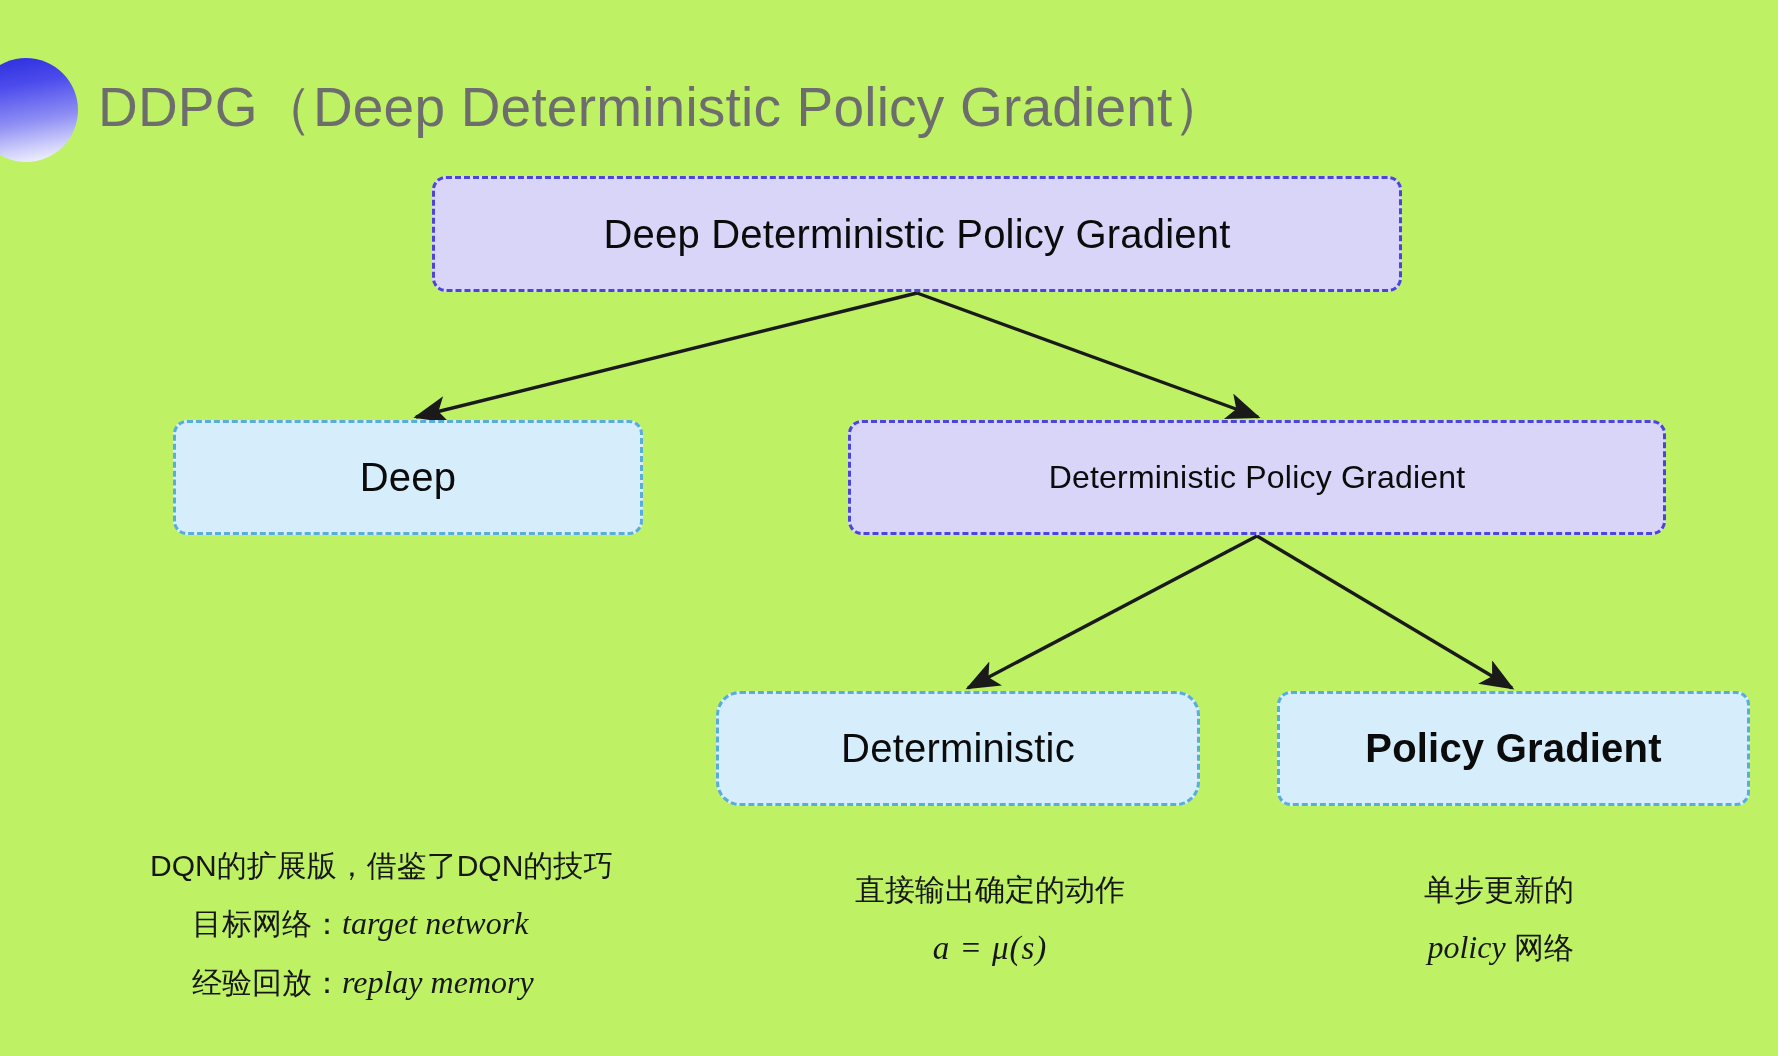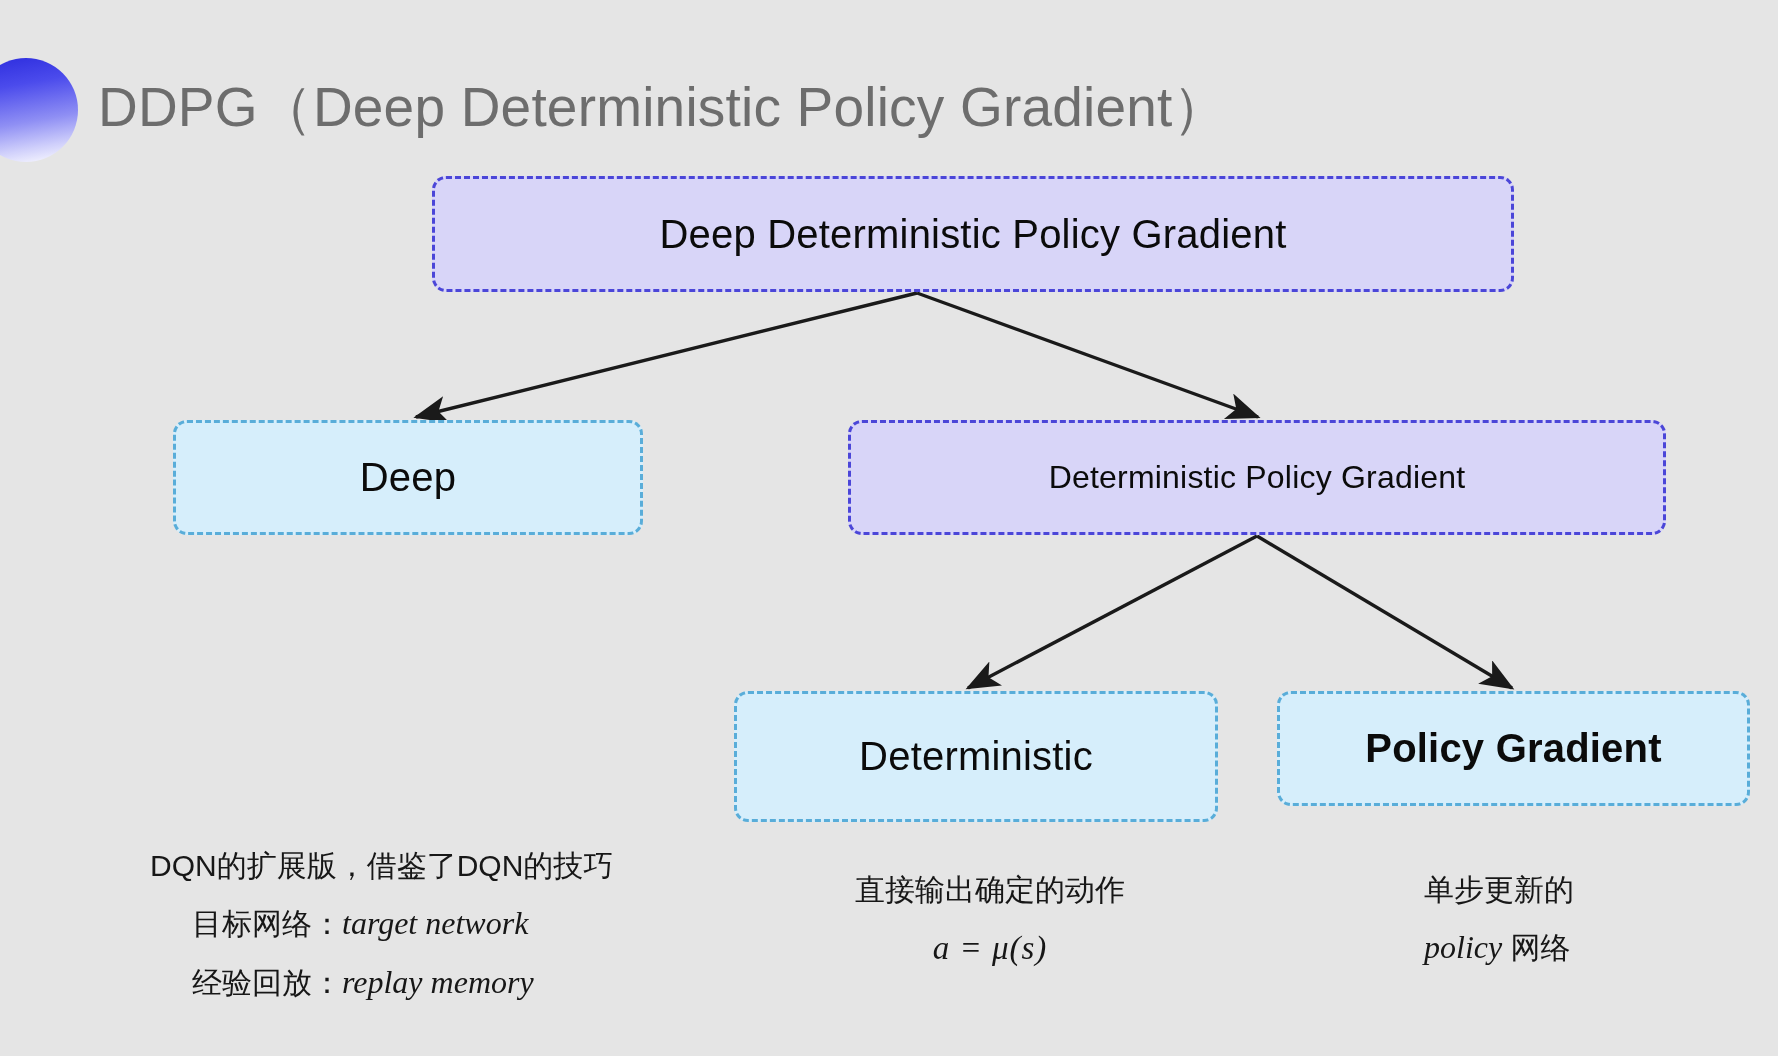--- a/index.html
+++ b/index.html
@@ -8,21 +8,21 @@
     padding: 0;
     background: #ffffff;
   }
   body {
     font-family: "Liberation Sans", sans-serif;
   }
   #slide {
     position: relative;
     width: 1778px;
     height: 1056px;
-    background: #e5e5e5;
+    background: #bef264;
     overflow: hidden;
   }
 
   
   #title-bullet {
     position: absolute;
     left: -26px;
     top: 58px;
     width: 104px;
     height: 104px;
@@ -54,24 +54,24 @@
   }
   .node-purple {
     background: #d8d5f8;
     border: 3px dashed #4b46d8;
   }
   .node-blue {
     background: #d6eefb;
     border: 3px dashed #59add9;
   }
 
-  #node-root   { left: 432px; top: 176px;  width: 1082px; height: 116px; font-size: 40px; }
+  #node-root   { left: 432px; top: 176px;  width: 970px; height: 116px; font-size: 40px; }
   #node-deep   { left: 173px; top: 420px;  width: 470px; height: 115px; font-size: 40px; }
   #node-dpg    { left: 848px; top: 420px;  width: 818px; height: 115px; font-size: 32px; }
-  #node-det    { left: 734px; top: 691px;  width: 484px; height: 131px; font-size: 40px; }
+  #node-det    { left: 716px; top: 691px;  width: 484px; height: 115px; font-size: 40px; border-radius: 24px; }
   #node-pg     { left: 1277px; top: 691px; width: 473px; height: 115px; font-size: 40px; font-weight: bold; }
 
   
   #connectors {
     position: absolute;
     left: 0;
     top: 0;
     width: 1778px;
     height: 1056px;
     pointer-events: none;
@@ -80,21 +80,21 @@
   
   .note {
     position: absolute;
     color: #171717;
     font-size: 30px;
     line-height: 1.85;
     white-space: nowrap;
   }
   .note-left   { left: 150px; top: 838px; text-align: left; }
   .note-mid    { left: 855px; top: 862px; text-align: center; }
-  .note-right  { left: 1424px; top: 862px; text-align: left; }
+  .note-right  { left: 1424px; top: 862px; text-align: right; }
   .note-line   { display: block; }
   .note-left .indent { padding-left: 42px; }
   .mathit {
     font-family: "Liberation Serif", "DejaVu Serif", serif;
     font-style: italic;
     font-size: 32px;
   }
   .formula {
     font-family: "Liberation Serif", "DejaVu Serif", serif;
     font-style: italic;

